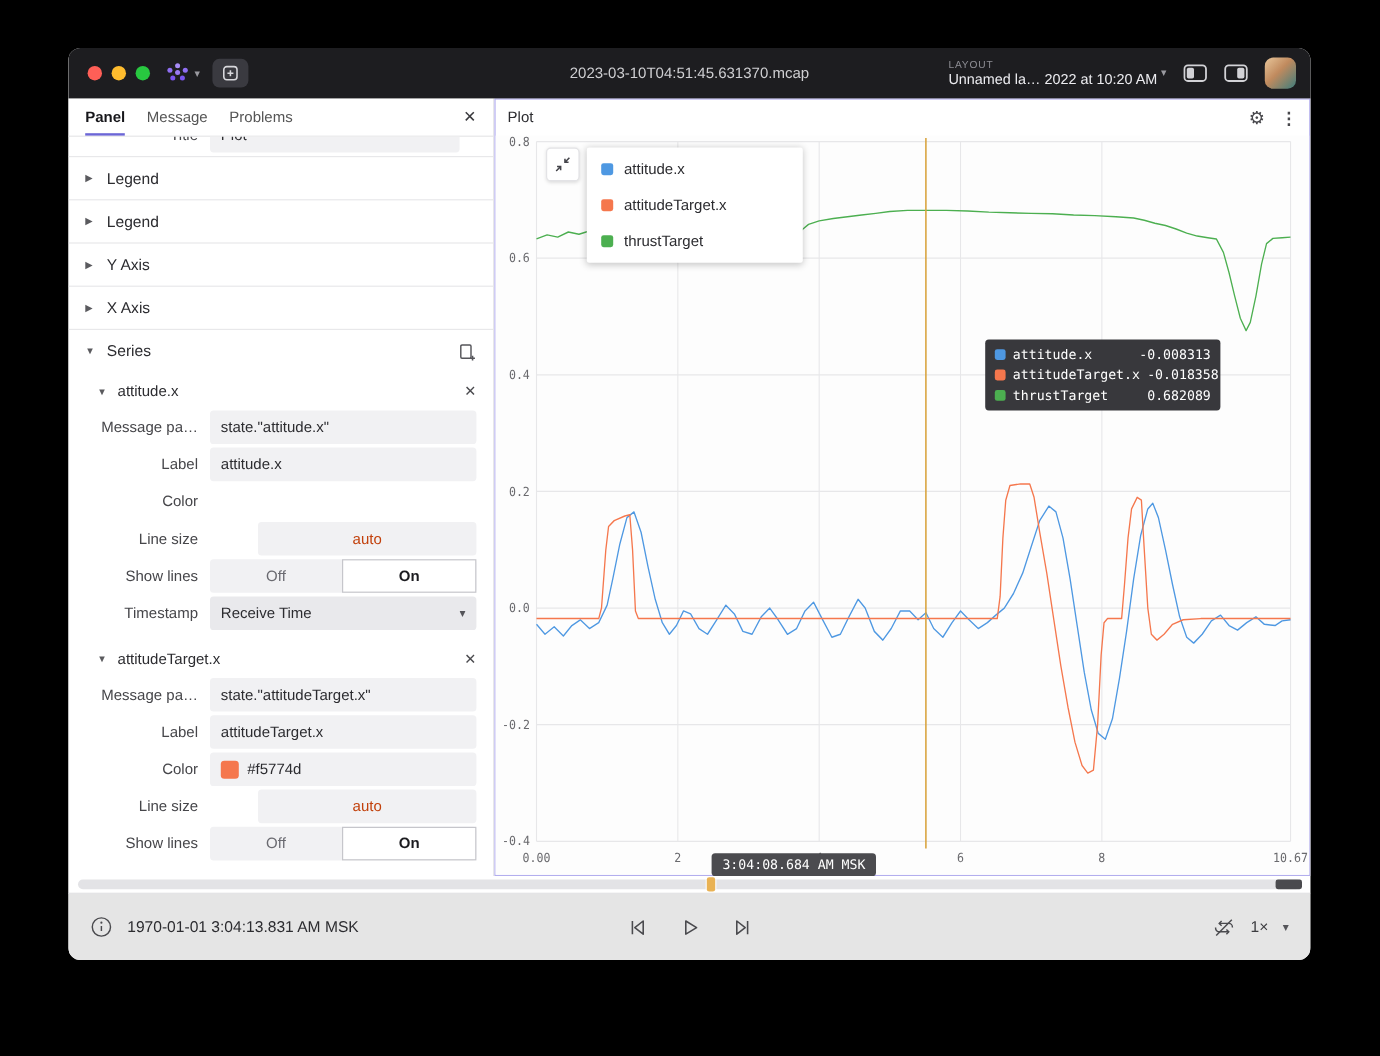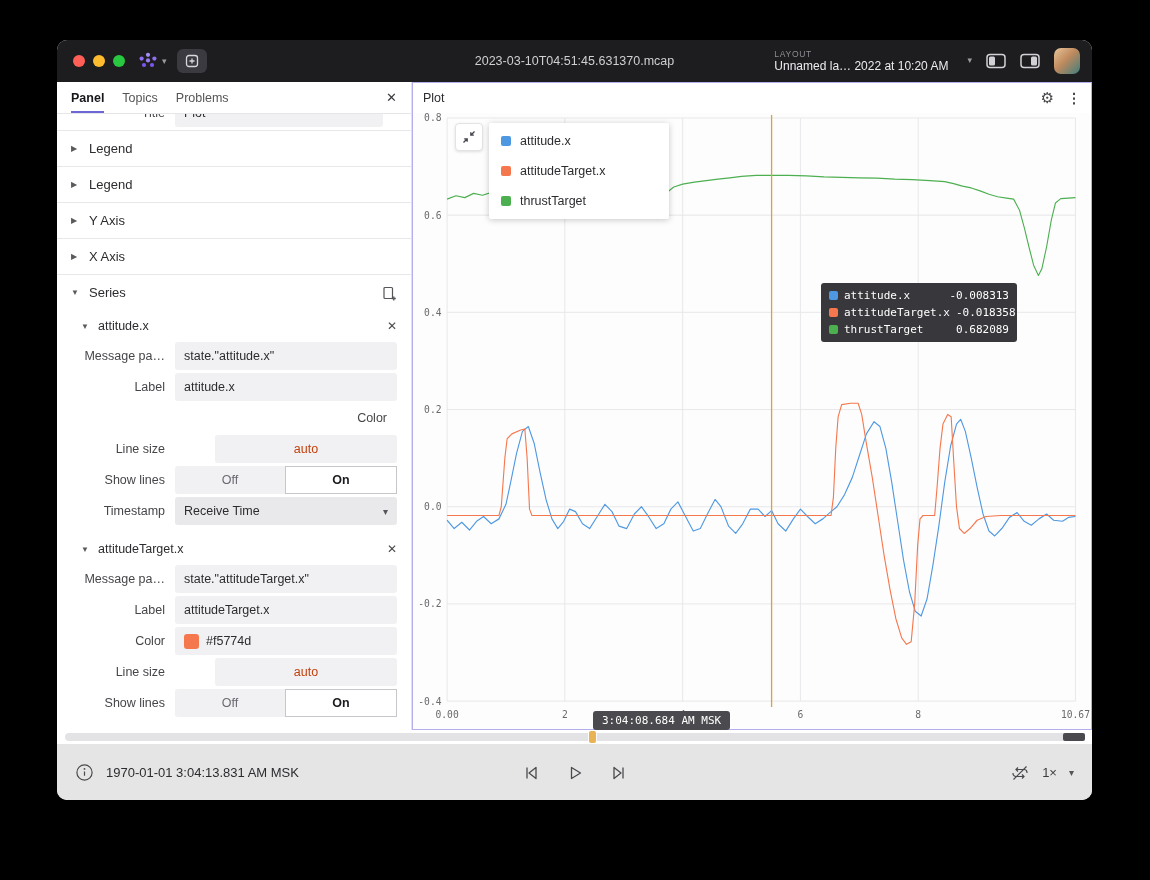--- a/index.html
+++ b/index.html
@@ -15,21 +15,21 @@
   .traffic { display:flex; gap:8px; margin:0 12px 0 4px; }
   .tl { width:12px; height:12px; border-radius:50%; }
   .tl.red{background:#ff5f57}.tl.yellow{background:#febc2e}.tl.green{background:#28c840}
   .logo-group{display:flex;align-items:center;gap:3px;}
   .chev{color:#9a9aa0;font-size:9px;line-height:1;}
   .add-panel-btn{width:30px;height:24px;background:#3a3a40;border-radius:6px;
     display:flex;align-items:center;justify-content:center;margin-left:10px;}
   .tb-title{position:absolute;left:50%;top:50%;transform:translate(-50%,-50%);
     color:#cfcfd2;font-size:12.5px;white-space:nowrap;}
   .tb-right{margin-left:auto;display:flex;align-items:center;gap:14px;}
-  .layout-sel{display:flex;align-items:center;gap:19px;}
+  .layout-sel{display:flex;align-items:center;gap:3px;}
   .layout-stack{display:flex;flex-direction:column;align-items:flex-start;line-height:1.2;}
   .layout-eyebrow{font-size:8.5px;color:#8e8e94;letter-spacing:.7px;}
   .layout-name{font-size:12px;color:#ececf0;white-space:nowrap;}
   .avatar{width:26px;height:26px;border-radius:7px;
     background:linear-gradient(135deg,#e8c69a 0%,#c08a5e 45%,#3e7d7d 100%);}
 
   
   .content{display:flex;height:648px;background:#fff;}
   .sidebar{width:355px;border-right:1px solid #e2e2e4;display:flex;flex-direction:column;}
   .tabs{height:32px;display:flex;align-items:center;gap:18px;
@@ -42,21 +42,21 @@
   .clip-row{height:16px;overflow:hidden;position:relative;}
   .clip-row .row{position:absolute;top:-15px;left:0;right:14px;}
   .section{height:36px;display:flex;align-items:center;gap:8px;padding:0 14px;
     border-top:1px solid #e8e8ea;font-size:13px;color:#2c2c30;}
   .caret{font-size:8px;color:#5a5a5e;width:10px;flex:none;}
   .sec-spacer{margin-left:auto;}
   .subhead{height:32px;display:flex;align-items:center;gap:7px;padding:0 14px 0 24px;
     font-size:12.5px;color:#2c2c30;}
   .subhead .x-btn{margin-left:auto;color:#4a4a4e;font-size:12px;}
   .subhead.gap{margin-top:8px;}
-  .row{height:28px;margin:0 14px 3px 0;display:flex;align-items:center;justify-content:flex-end;}
+  .row{height:28px;margin:0 14px 3px 0;display:flex;align-items:center;}
   .row-label{width:118px;text-align:right;padding-right:10px;font-size:12.5px;
     color:#46464a;flex:none;white-space:nowrap;overflow:hidden;}
   .field{flex:1;height:28px;background:#f1f1f3;border-radius:3px;display:flex;
     align-items:center;padding:0 9px;font-size:12.5px;color:#2c2c30;gap:7px;min-width:0;}
   .field span{white-space:nowrap;overflow:hidden;}
   .field.center{justify-content:center;color:#c2410c;margin-left:40px;}
   .field.dropdown{background:#e9e9ec;justify-content:space-between;}
   .dd-caret{color:#55555a;font-size:10px;}
   .swatch{width:15px;height:15px;border-radius:3px;flex:none;}
   .segmented{flex:1;height:28px;background:#f1f1f3;border-radius:3px;display:flex;}
@@ -149,21 +149,21 @@
       </div>
       <div class="avatar"></div>
     </div>
   </div>
 
   <div class="content">
 
     <aside class="sidebar">
       <div class="tabs">
         <div class="tab active">Panel</div>
-        <div class="tab">Topics</div>
+        <div class="tab">Message</div>
         <div class="tab">Problems</div>
         <div class="tabs-close">✕</div>
       </div>
       <div class="sb-body">
 
         <div class="clip-row">
           <div class="row">
             <div class="row-label">Title</div>
             <div class="field">
               <span>Plot</span>

